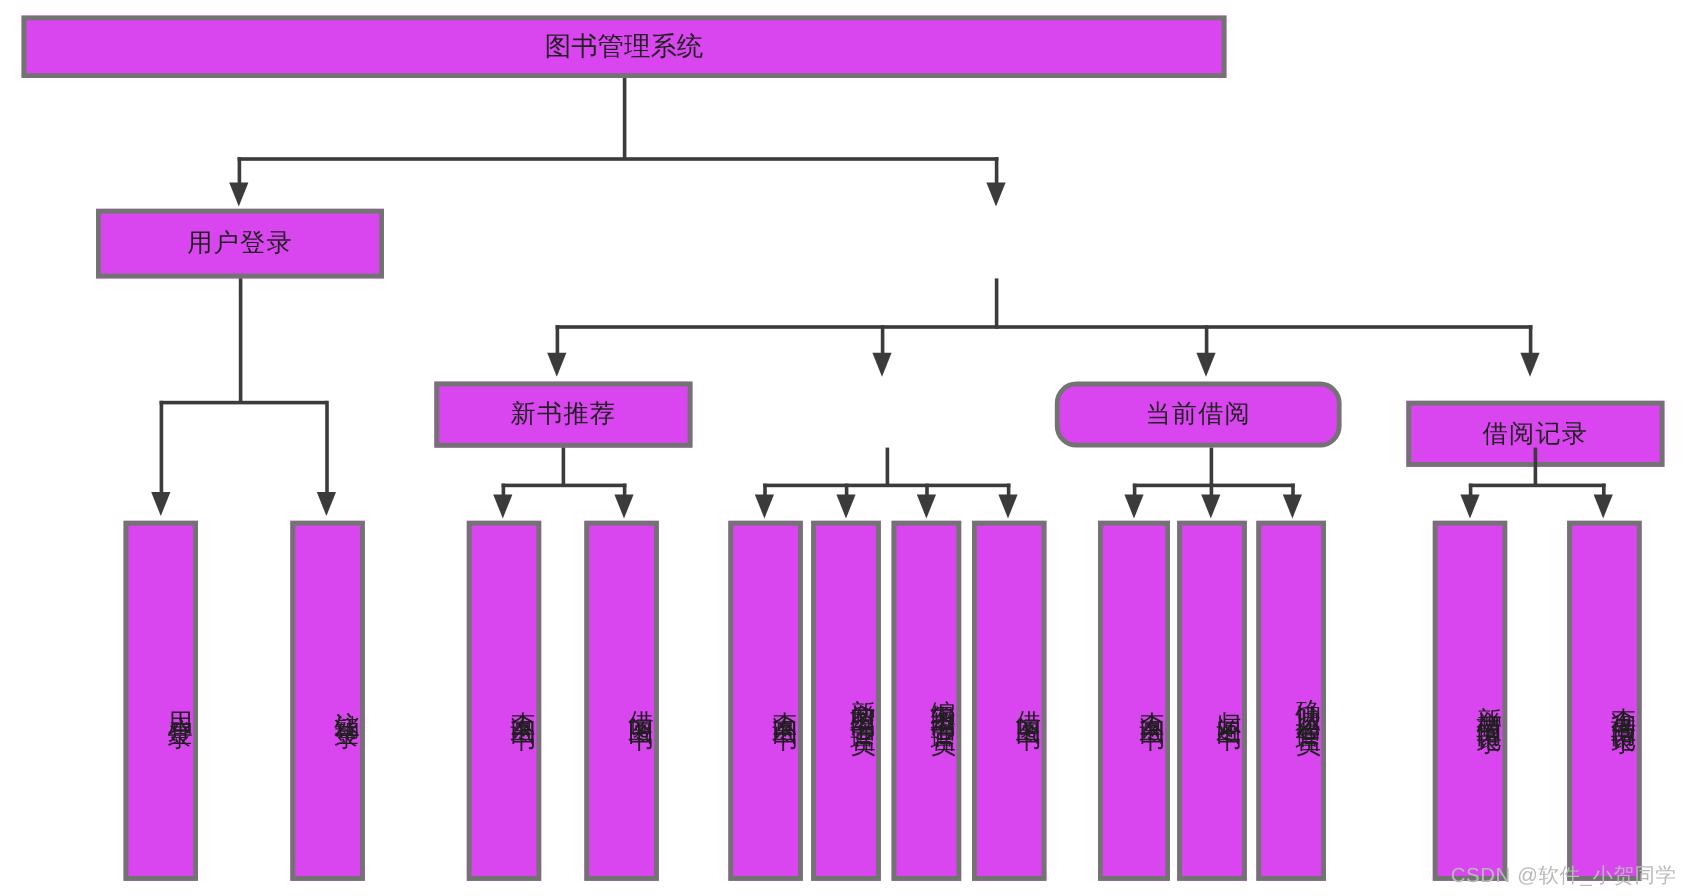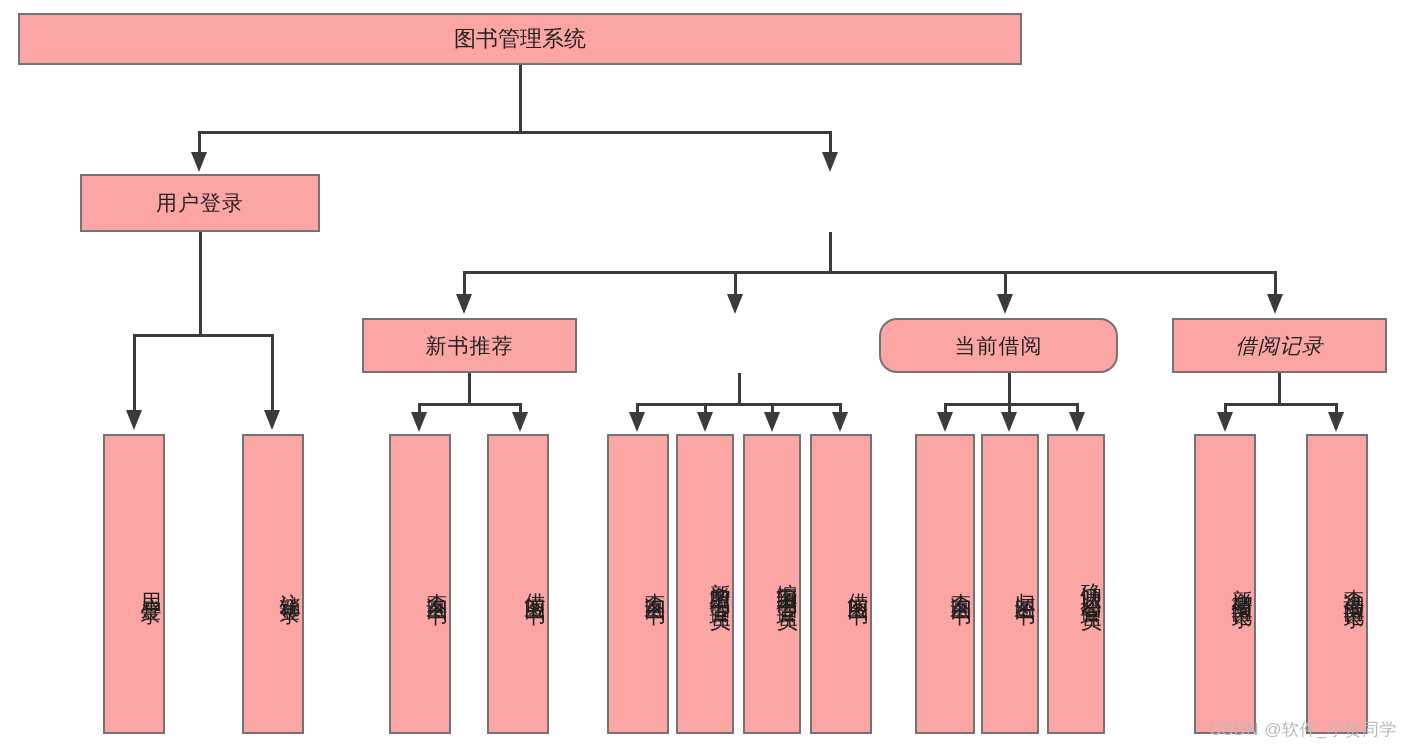--- a/index.html
+++ b/index.html
@@ -13,22 +13,22 @@
   #canvas {
     position: relative;
     width: 1405px;
     height: 747px;
     background: #ffffff;
     overflow: hidden;
   }
   .node {
     position: absolute;
     box-sizing: border-box;
-    border: 2px solid #737373;
-    background: #fca5a5;
+    border: 4px solid #737373;
+    background: #d946ef;
     display: flex;
     align-items: center;
     justify-content: center;
     color: #1f1f1f;
     text-align: center;
   }
   .node.h {
     font-size: 21px;
     letter-spacing: 1px;
     line-height: 1.2;
@@ -123,21 +123,21 @@
   <div class="arrow" style="left:997px; top:294px;"></div>
   <div class="edge v" style="left:1274px; top:271px; width:3px; height:26px;"></div>
   <div class="arrow" style="left:1267px; top:294px;"></div>
 
   <div class="node h" style="left:362px; top:318px; width:215px; height:55px;">
     <span>新书推荐</span>
   </div>
   <div class="node h" style="left:879px; top:318px; width:239px; height:55px;border-radius:18px;">
     <span>当前借阅</span>
   </div>
-  <div class="node h" style="left:1172px; top:318px; width:215px; height:55px;font-style:italic;">
+  <div class="node h" style="left:1172px; top:334px; width:215px; height:55px;">
     <span>借阅记录</span>
   </div>
 
   <div class="edge v" style="left:468px; top:373px; width:3px; height:32px;"></div>
   <div class="edge h" style="left:418px; top:403px; width:104px; height:3px;"></div>
   <div class="edge v" style="left:418px; top:403px; width:3px; height:12px;"></div>
   <div class="arrow" style="left:411px; top:412px;"></div>
   <div class="edge v" style="left:519px; top:403px; width:3px; height:12px;"></div>
   <div class="arrow" style="left:512px; top:412px;"></div>
 

